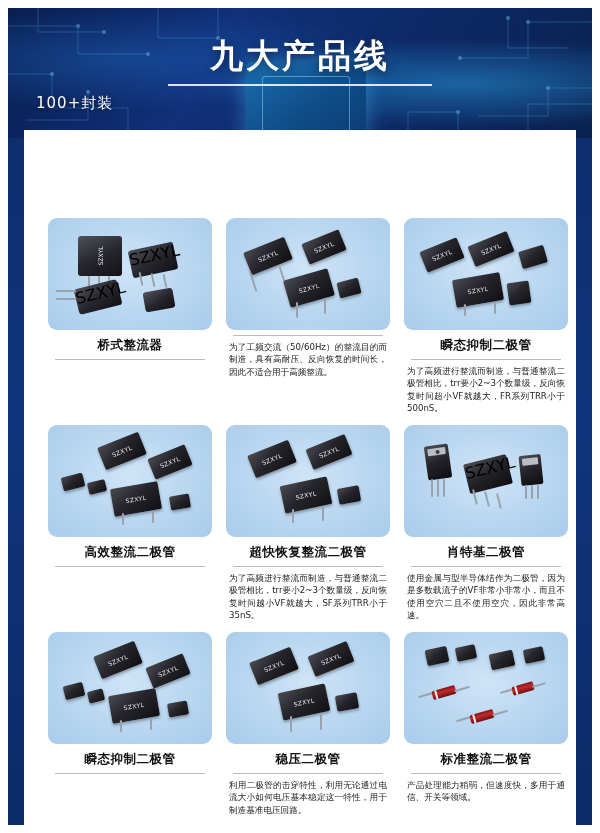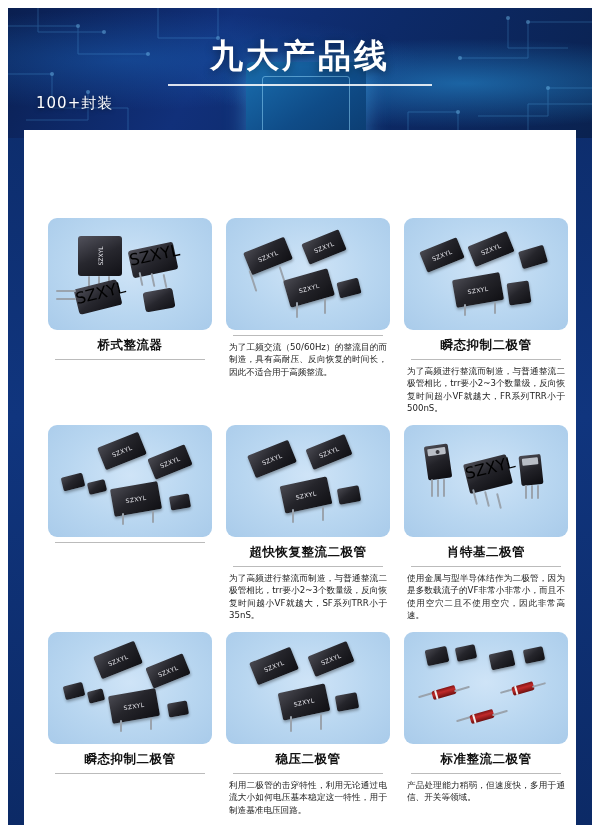--- a/index.html
+++ b/index.html
@@ -371,20 +371,21 @@
           </div>
           <div class="pkg" style="left:14px;top:50px;width:22px;height:14px;transform:rotate(-14deg);"></div>
           <div class="pkg" style="left:40px;top:56px;width:18px;height:12px;transform:rotate(-14deg);"></div>
           <div class="pkg" style="left:64px;top:60px;width:48px;height:28px;transform:rotate(-10deg);">
             <div class="brand">SZXYL</div>
           </div>
           <div class="lead v" style="left:74px;top:88px;height:12px;"></div>
           <div class="lead v" style="left:104px;top:86px;height:12px;"></div>
           <div class="pkg" style="left:122px;top:70px;width:20px;height:14px;transform:rotate(-10deg);"></div>
         </div>
+        <div class="card-title">高效整流二极管</div>
         <div class="card-rule"></div>
       </div>
 
       <div class="card">
         <div class="thumb">
           <div class="pkg rot" style="left:24px;top:22px;width:44px;height:24px;">
             <div class="brand">SZXYL</div>
           </div>
           <div class="pkg rot" style="left:82px;top:16px;width:42px;height:22px;">
             <div class="brand">SZXYL</div>

